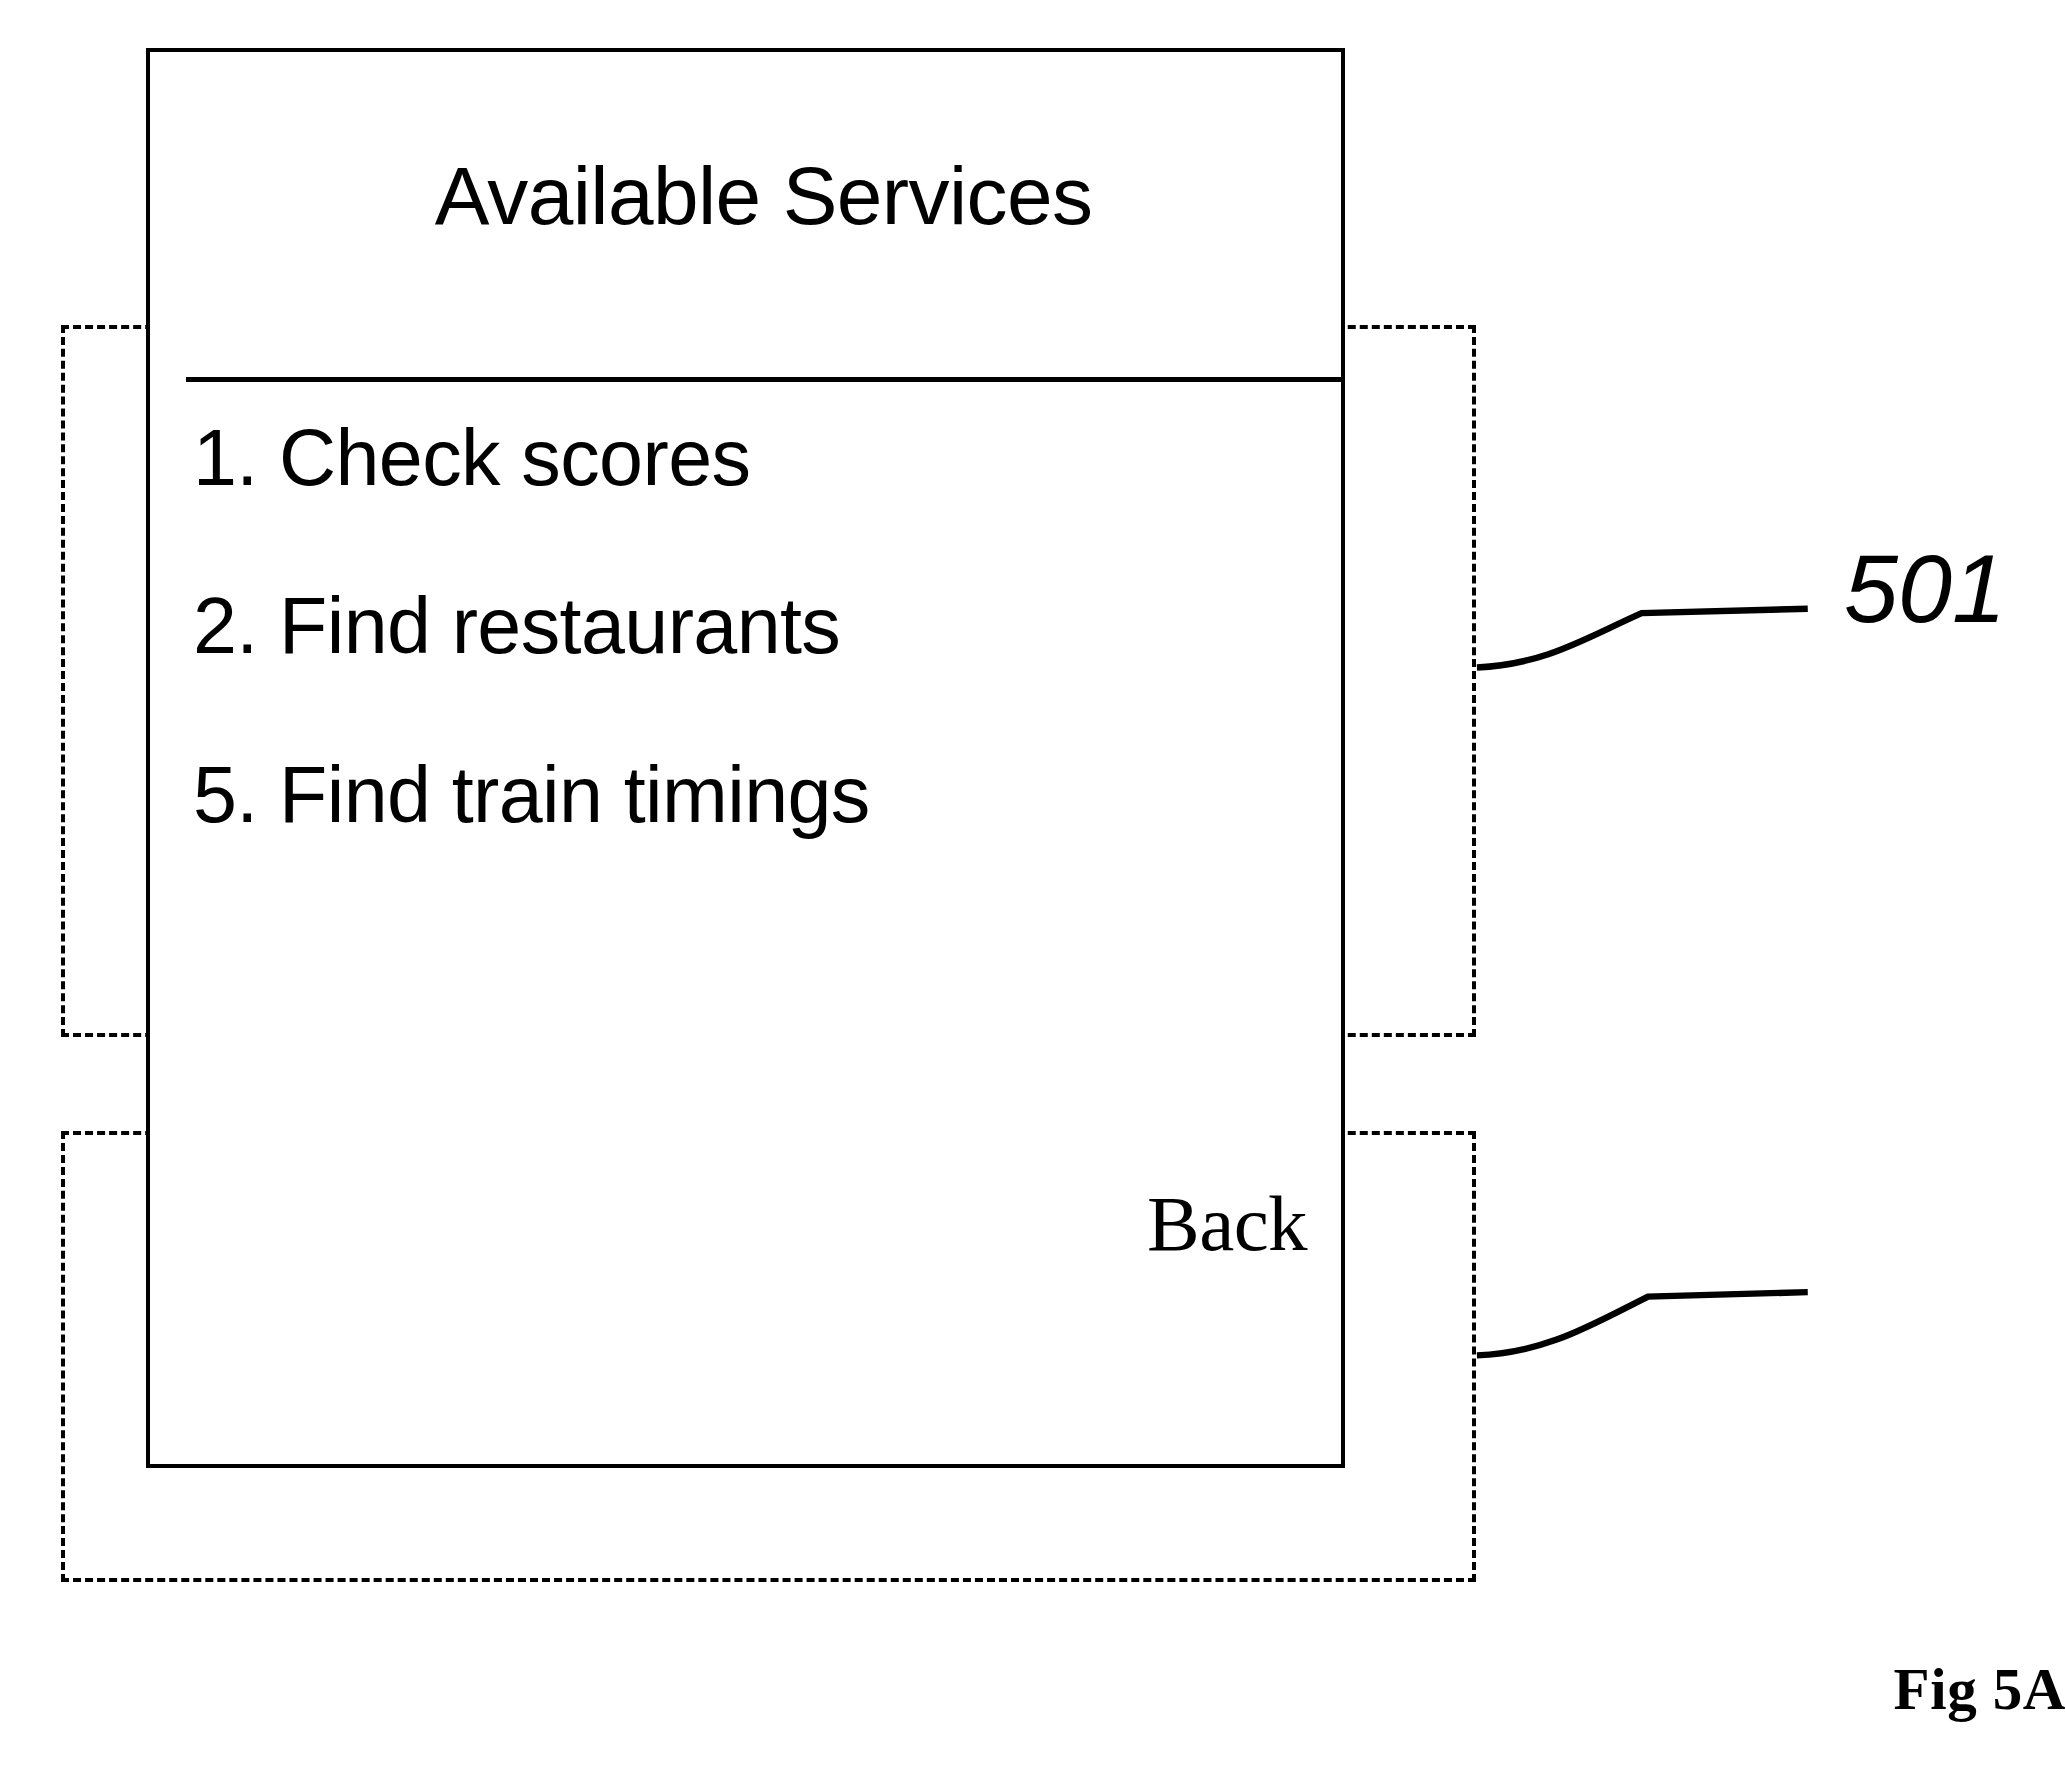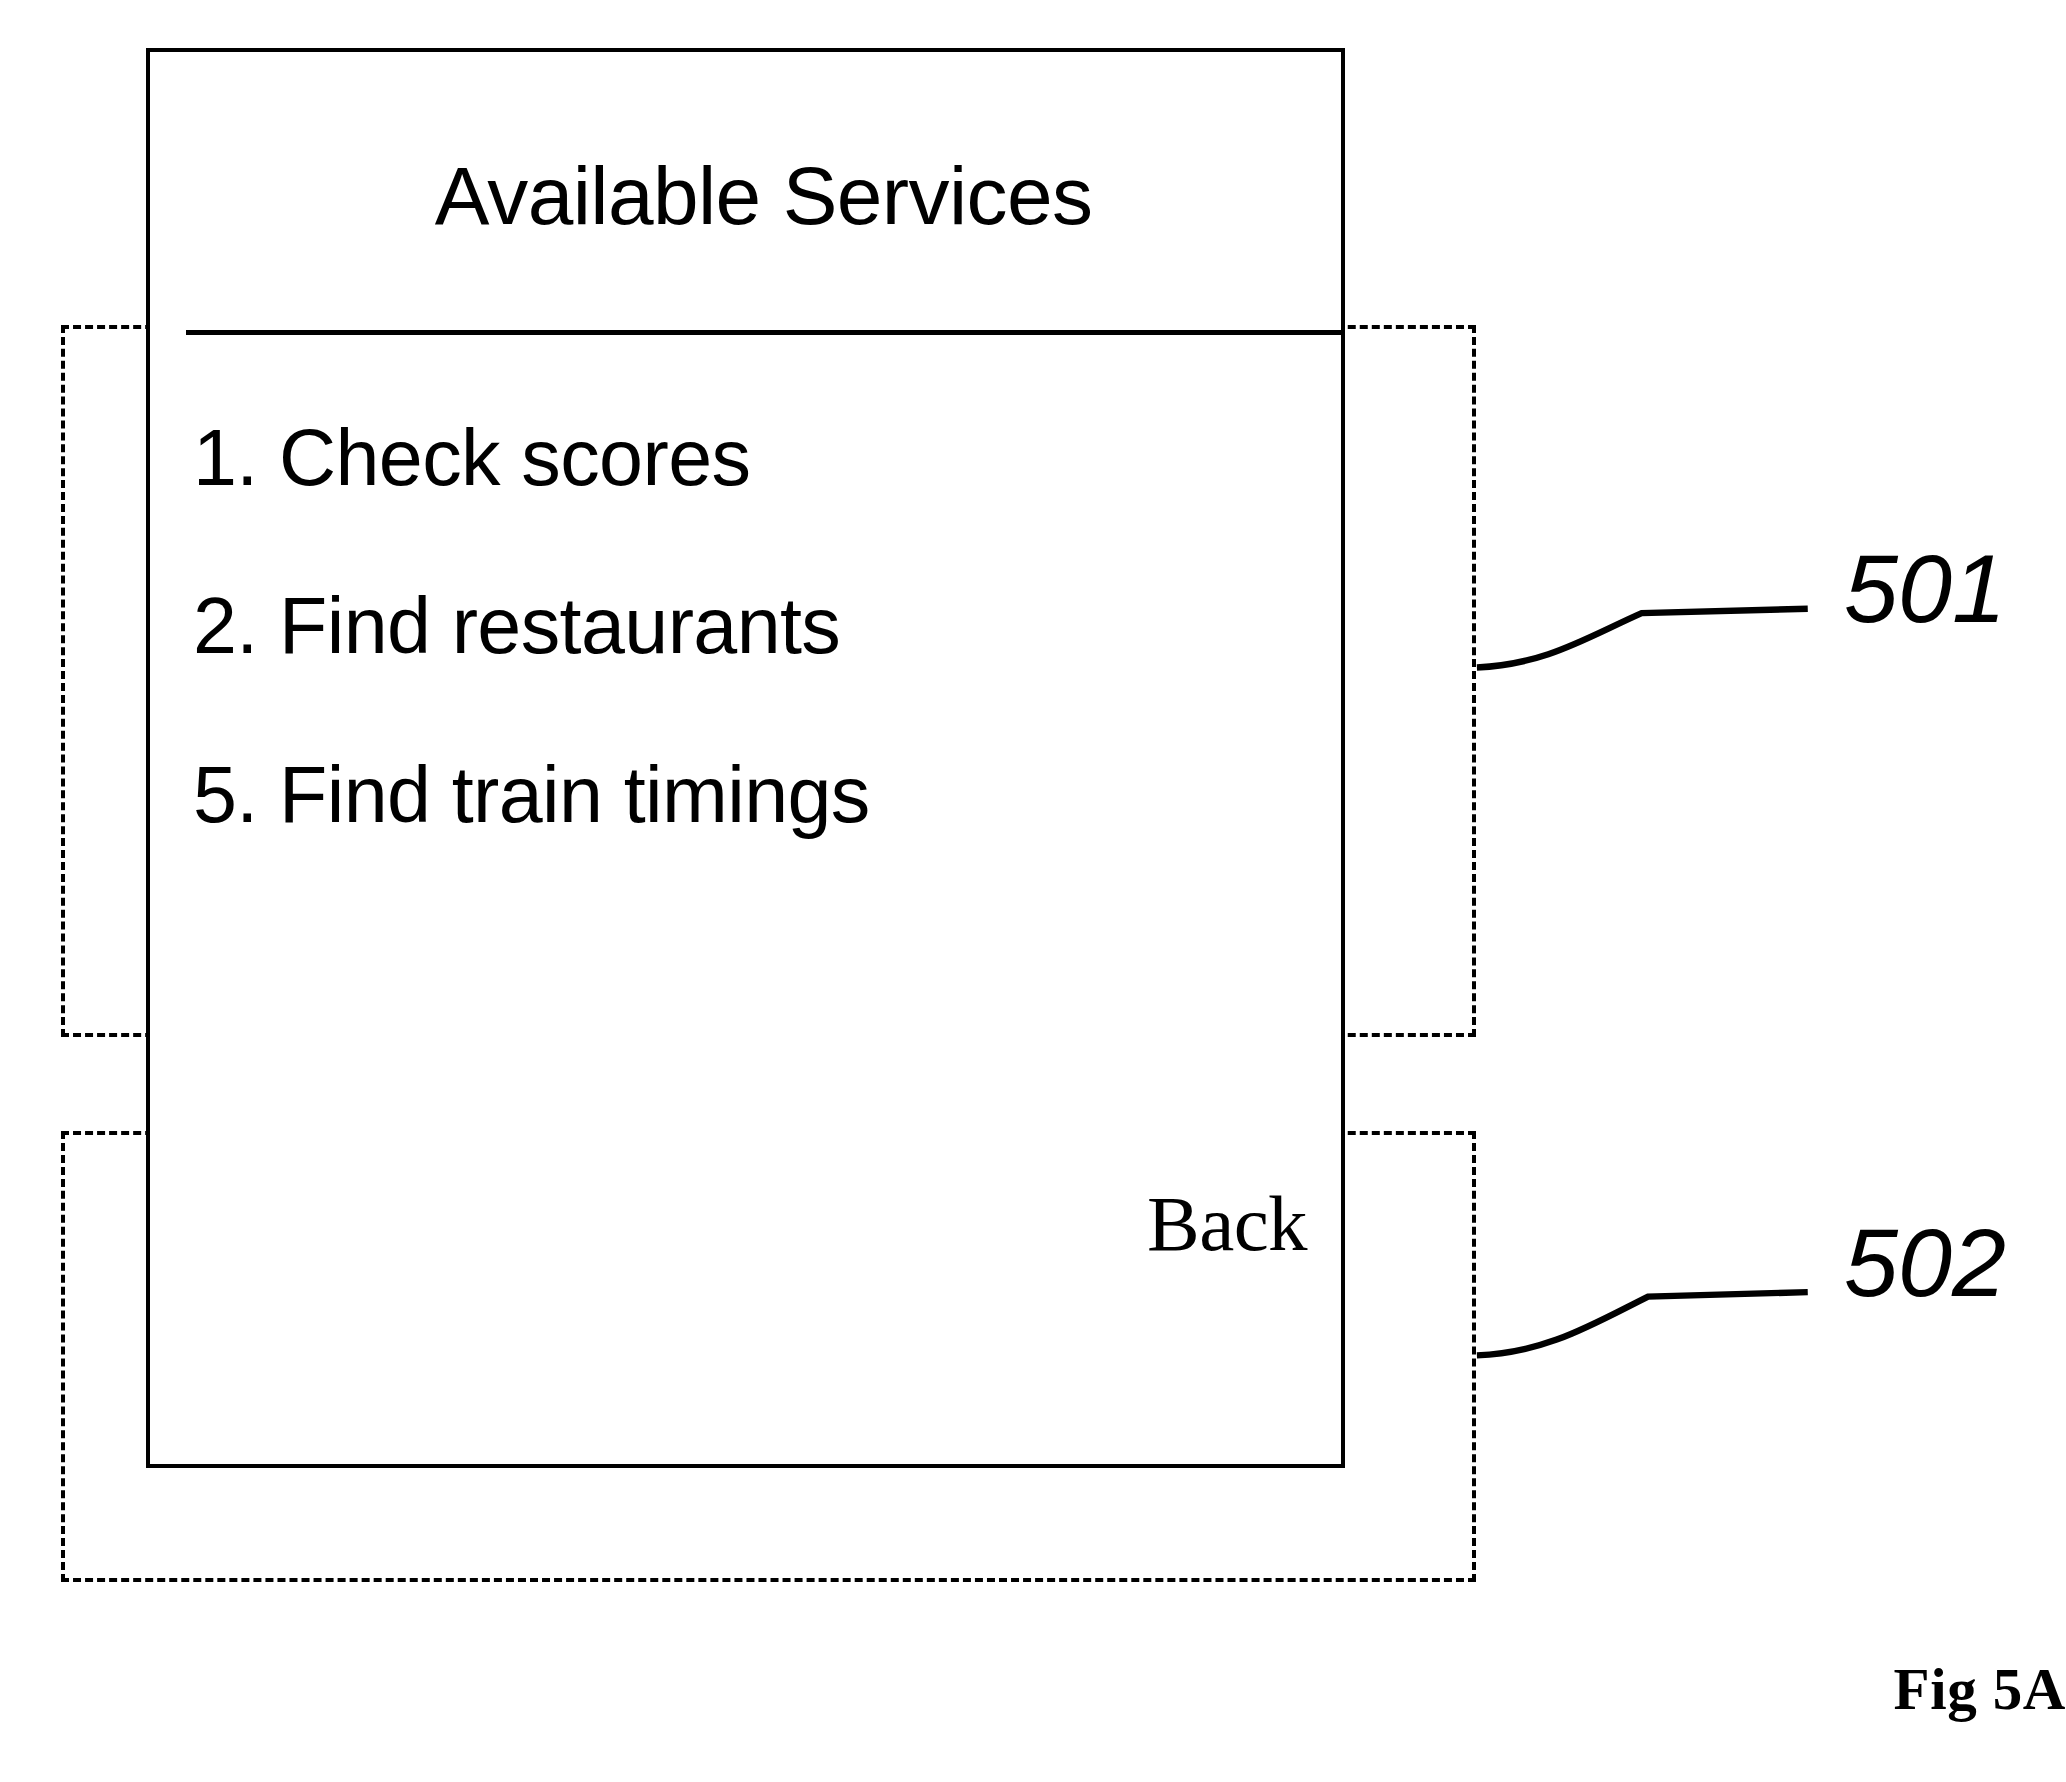--- a/index.html
+++ b/index.html
@@ -32,21 +32,21 @@
     border: 4.5px solid #000000;
     box-sizing: border-box;
     background: #ffffff;
   }
 
   .screen-header {
     position: absolute;
     left: 0;
     top: 0;
     right: 0;
-    height: 283px;       
+    height: 330px;       
     border-bottom: 5.1px solid #000000;
     box-sizing: border-box;
     margin-left: 36px;
   }
 
   .screen-title {
     position: absolute;
     left: 0;
     right: 0;
     top: 103px;
@@ -185,18 +185,17 @@
   </div>
 
   <svg class="leaders" viewBox="0 0 3234 2790" width="2066" height="1782" xmlns="http://www.w3.org/2000/svg">
 
     <path d="M 2312 1045 C 2420 1040 2480 1000 2570 960 L 2830 953" fill="none" stroke="#000000" stroke-width="10"></path>
 
     <path d="M 2312 2122 C 2420 2118 2490 2075 2580 2030 L 2830 2023" fill="none" stroke="#000000" stroke-width="10"></path>
   </svg>
 
   <div class="ref-num ref-501">501</div>
-  <div class="ref-num ref-502">502</div>
 
   <div class="fig-caption">Fig 5A</div>
 
 </div>
 
 
 </body></html>

